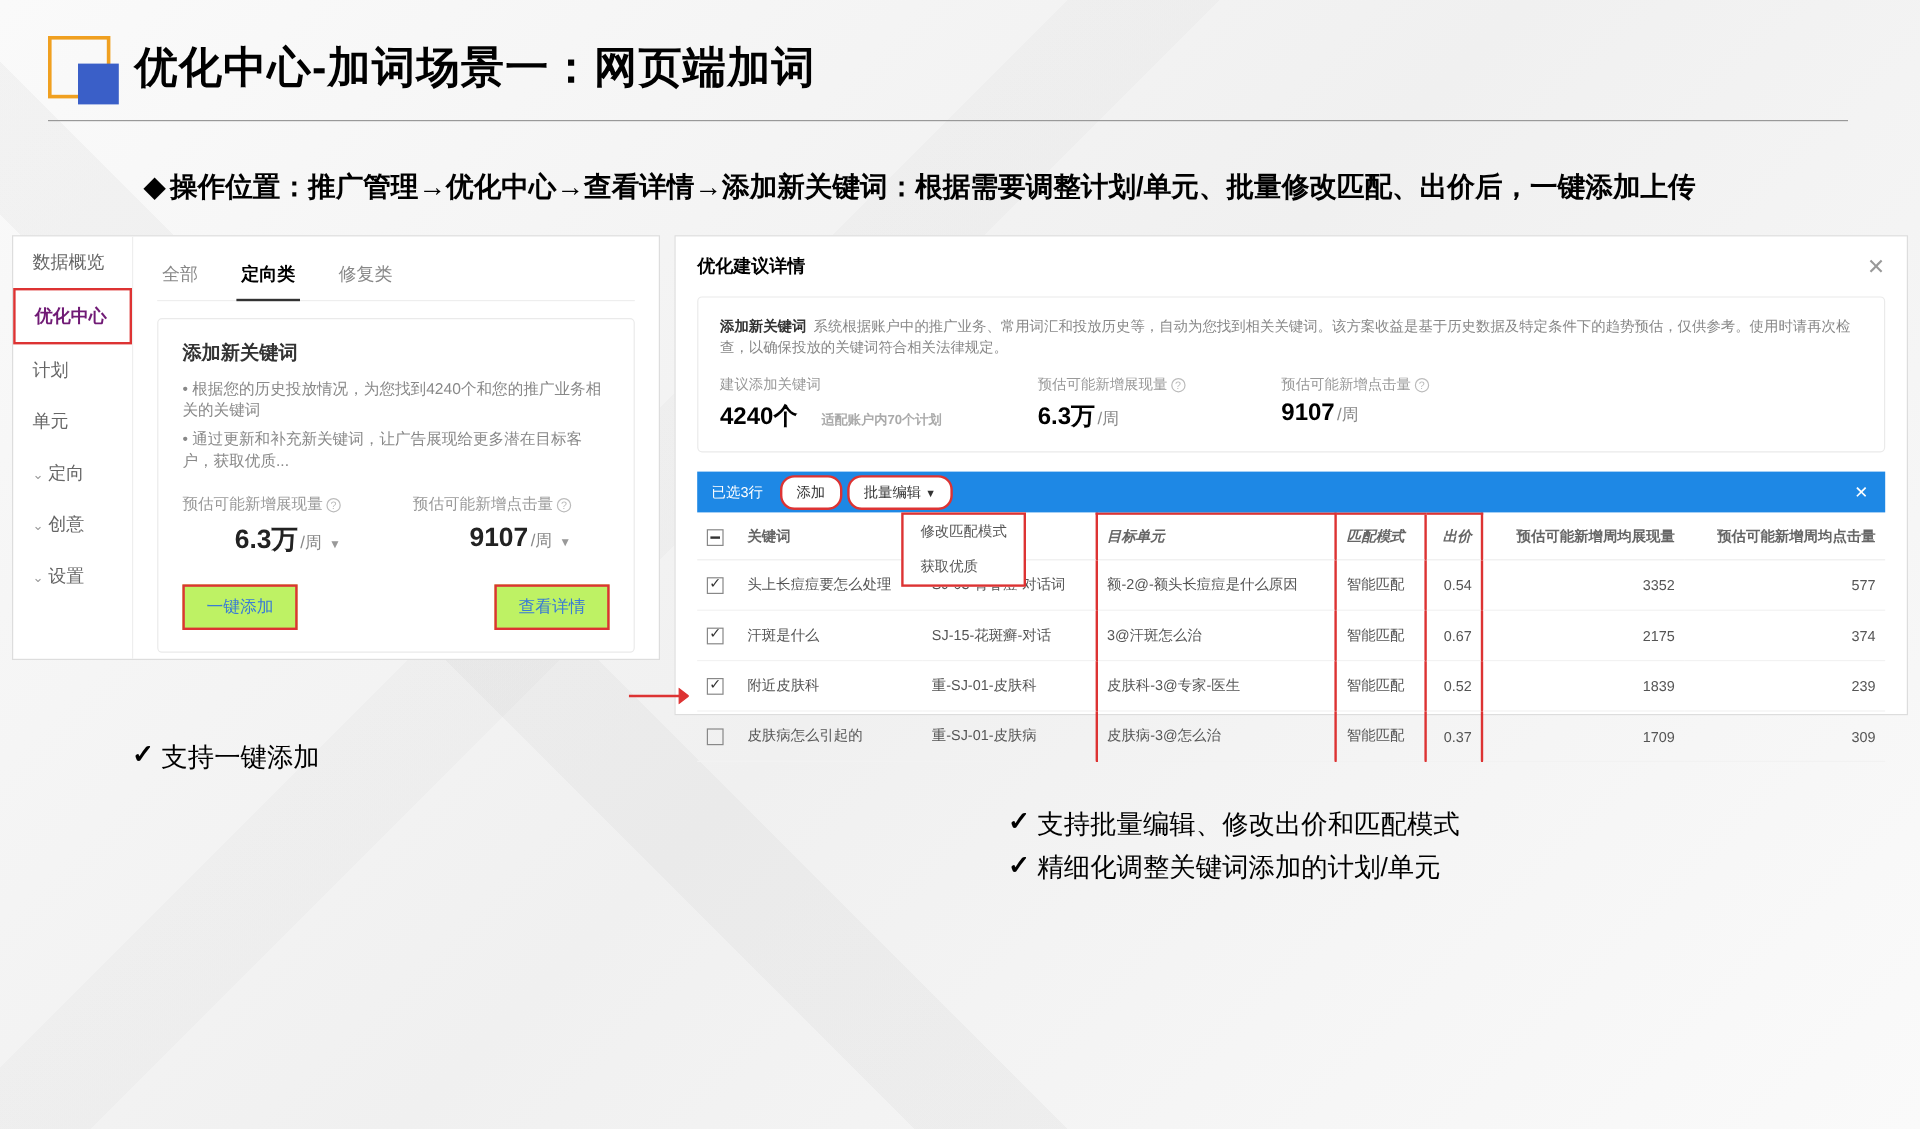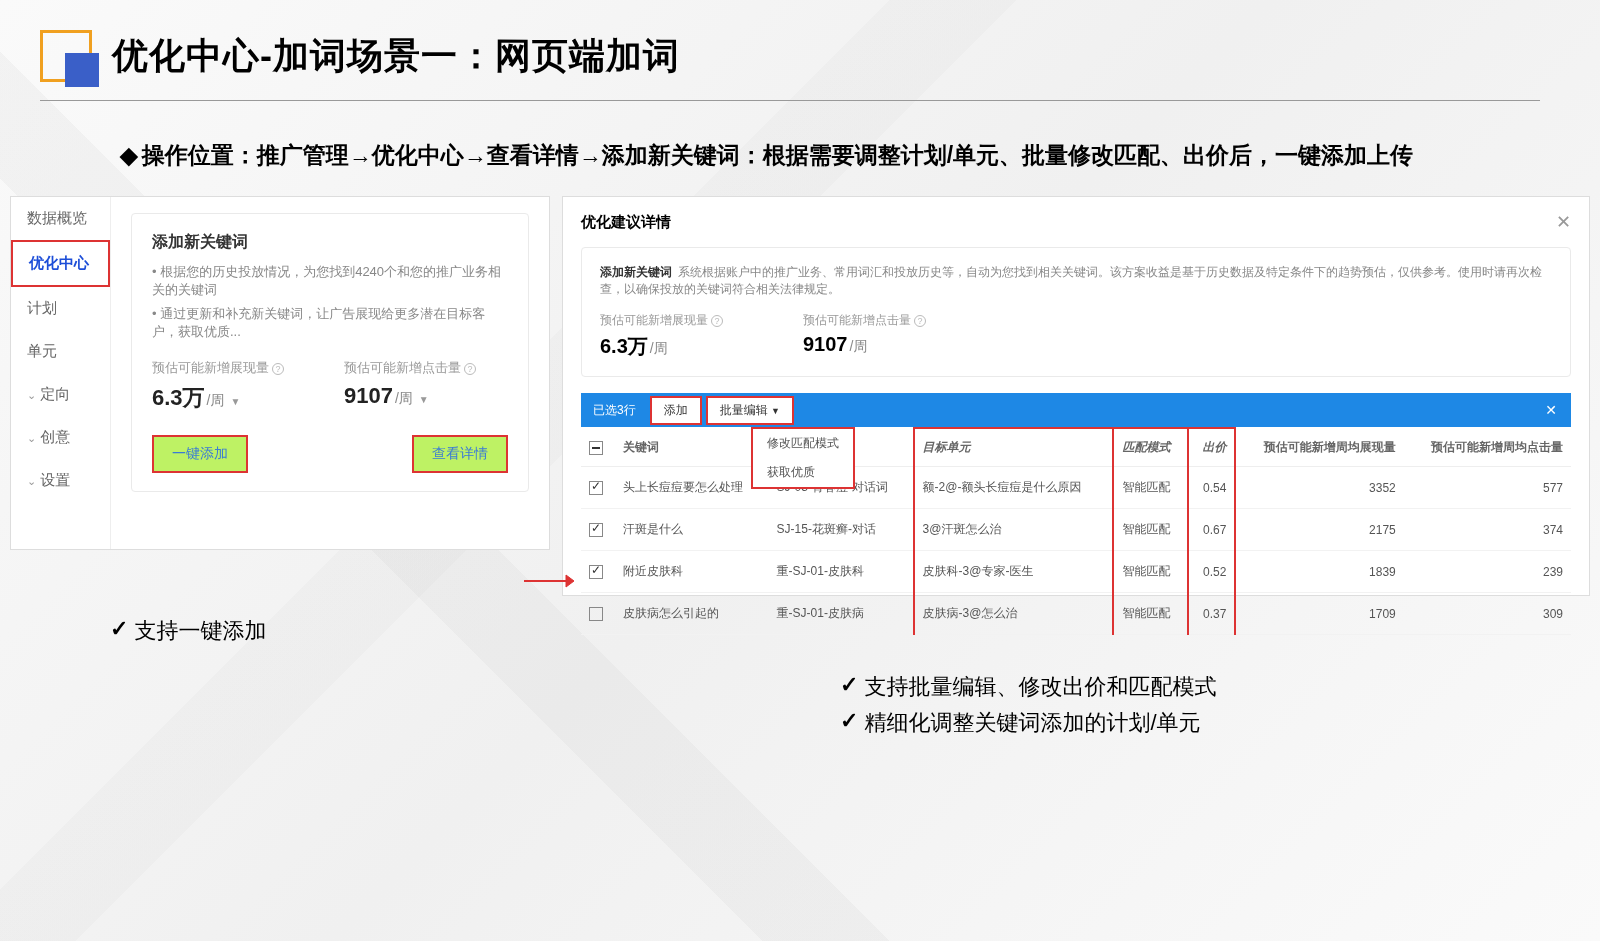--- a/index.html
+++ b/index.html
@@ -24,39 +24,39 @@
 .op-path { margin: 34px 120px 20px 120px; font-size: 23px; font-weight: 700; color: #000; line-height: 1.8; }
 .op-path .diamond { margin-right: 4px; }
 
 
 .panels { display: flex; gap: 12px; padding: 0 10px; align-items: flex-start; }
 
 
 .left-panel { width: 540px; background: #fff; border: 1px solid #ddd; display: flex; height: 354px; }
 .sidebar { width: 100px; border-right: 1px solid #eee; }
 .sidebar-item { padding: 12px 16px; font-size: 15px; color: #666; cursor: pointer; position: relative; }
-.sidebar-item.active { color: #1d4ed8; font-weight: 700; }
+.sidebar-item.active { color: #701a75; font-weight: 700; }
 .sidebar-item.active::after { content: ''; position: absolute; left: 12px; right: 12px; bottom: 4px; height: 2px; }
 .sidebar-item.highlight-red { border: 2px solid #d33; }
 .sidebar-item .chev { font-size: 11px; margin-right: 4px; color: #999; }
 
 .left-main { flex: 1; padding: 16px 20px; }
 .tabs { display: flex; gap: 28px; border-bottom: 1px solid #eee; margin-bottom: 14px; }
 .tab { padding: 6px 4px 12px; font-size: 15px; color: #888; cursor: pointer; position: relative; }
 .tab.active { color: #000; font-weight: 600; }
 .tab.active::after { content: ''; position: absolute; left: 0; right: 0; bottom: -1px; height: 2px; background: #333; }
 
 .hint-text { font-size: 13px; color: #888; margin-bottom: 16px; }
 
 .card { border: 1px solid #eaeaea; border-radius: 4px; padding: 18px 20px; }
 .card-title { font-size: 16px; font-weight: 700; margin-bottom: 10px; color: #333; }
 .card-desc { font-size: 13px; color: #888; margin-bottom: 6px; }
 .metrics { display: flex; gap: 60px; margin-top: 18px; }
 .metric-label { font-size: 13px; color: #999; margin-bottom: 6px; }
-.metric-val { font-size: 22px; font-weight: 700; color: #222; }
+.metric-val { font-size: 22px; font-weight: 700; color: #222; text-align: right; }
 .metric-unit { font-size: 14px; font-weight: 400; color: #888; margin-left: 2px; }
 .triangle-down { font-size: 10px; color: #999; margin-left: 6px; }
 .card-actions { display: flex; gap: 10px; margin-top: 22px; justify-content: space-between; }
 .btn-link { padding: 8px 18px; border: 1px solid #3a7bd5; color: #3a7bd5; background: #bef264; font-size: 14px; cursor: pointer; }
 .btn-link.highlight-red { border: 2px solid #d33; }
 
 
 .arrow-connector { position: absolute; left: 524px; top: 570px; z-index: 5; color: #d33; font-size: 20px; }
 .arrow-connector svg { stroke: #d33; }
 
@@ -69,21 +69,21 @@
 .info-box { border: 1px solid #eaeaea; border-radius: 4px; padding: 16px 18px; margin-bottom: 16px; }
 .info-line1 { font-size: 12px; color: #888; margin-bottom: 14px; }
 .info-line1 .bold { color: #333; font-weight: 700; margin-right: 6px; }
 .info-metrics { display: flex; gap: 80px; }
 .info-metric-label { font-size: 12px; color: #999; margin-bottom: 4px; }
 .info-metric-val { font-size: 20px; font-weight: 700; }
 .info-sm { font-size: 11px; color: #aaa; margin-left: 20px; }
 
 .blue-bar { background: #1e88e5; color: #fff; display: flex; align-items: center; padding: 0; font-size: 12px; height: 34px; position: relative; }
 .blue-bar-left { padding: 0 12px; }
-.blue-bar-btn { background: #fff; color: #333; padding: 6px 14px; margin: 0 2px; font-size: 12px; cursor: pointer; }
+.blue-bar-btn { background: #fff; color: #333; padding: 6px 14px; margin: 0 2px; font-size: 12px; cursor: pointer; border-radius: 12px; }
 .blue-bar-btn.red-box { border: 2px solid #d33; padding: 4px 12px; }
 .dropdown-menu { position: absolute; top: 34px; left: 170px; background: #fff; border: 2px solid #d33; z-index: 10; font-size: 12px; color: #555; }
 .dropdown-item { padding: 6px 14px; cursor: pointer; }
 .blue-bar-close { margin-left: auto; padding: 0 14px; cursor: pointer; font-size: 14px;}
 
 .data-table { width: 100%; border-collapse: collapse; font-size: 12px; }
 .data-table th { text-align: left; padding: 10px 8px; color: #666; font-weight: 600; border-bottom: 1px solid #eee; white-space: nowrap; }
 .data-table td { padding: 12px 8px; color: #555; border-bottom: 1px solid #f2f2f2; white-space: nowrap; }
 .data-table .num { text-align: right; }
 .chk { width: 14px; height: 14px; border: 1px solid #888; display: inline-block; vertical-align: middle; position: relative; }
@@ -125,20 +125,25 @@
       <div class="sidebar">
         <div class="sidebar-item"><span>数据概览</span></div>
         <div class="sidebar-item active highlight-red"><span>优化中心</span></div>
         <div class="sidebar-item"><span>计划</span></div>
         <div class="sidebar-item"><span>单元</span></div>
         <div class="sidebar-item"><span class="chev">⌄</span><span>定向</span></div>
         <div class="sidebar-item"><span class="chev">⌄</span><span>创意</span></div>
         <div class="sidebar-item"><span class="chev">⌄</span><span>设置</span></div>
       </div>
       <div class="left-main">
+        <div class="tabs">
+          <div class="tab">全部</div>
+          <div class="tab active">定向类</div>
+          <div class="tab">修复类</div>
+        </div>
         <div class="card">
           <div class="card-title">添加新关键词</div>
           <div class="card-desc">• 根据您的历史投放情况，为您找到4240个和您的推广业务相关的关键词</div>
           <div class="card-desc">• 通过更新和补充新关键词，让广告展现给更多潜在目标客户，获取优质...</div>
           <div class="metrics">
             <div>
               <div class="metric-label"><span>预估可能新增展现量</span><span class="help-circle">?</span></div>
               <div class="metric-val"><span>6.3万</span><span class="metric-unit">/周</span><span class="triangle-down">▼</span></div>
             </div>
             <div>
@@ -159,20 +164,24 @@
         <div class="right-title">优化建议详情</div>
         <div class="close-x">✕</div>
       </div>
 
       <div class="info-box">
         <div class="info-line1">
           <span class="bold">添加新关键词</span><span>系统根据账户中的推广业务、常用词汇和投放历史等，自动为您找到相关关键词。该方案收益是基于历史数据及特定条件下的趋势预估，仅供参考。使用时请再次检查，以确保投放的关键词符合相关法律规定。</span>
         </div>
         <div class="info-metrics">
           <div>
+            <div class="info-metric-label">建议添加关键词</div>
+            <div class="info-metric-val"><span>4240个</span><span class="info-sm">适配账户内70个计划</span></div>
+          </div>
+          <div>
             <div class="info-metric-label"><span>预估可能新增展现量</span><span class="help-circle">?</span></div>
             <div class="info-metric-val"><span>6.3万</span><span class="metric-unit">/周</span></div>
           </div>
           <div>
             <div class="info-metric-label"><span>预估可能新增点击量</span><span class="help-circle">?</span></div>
             <div class="info-metric-val"><span>9107</span><span class="metric-unit">/周</span></div>
           </div>
         </div>
       </div>
 

